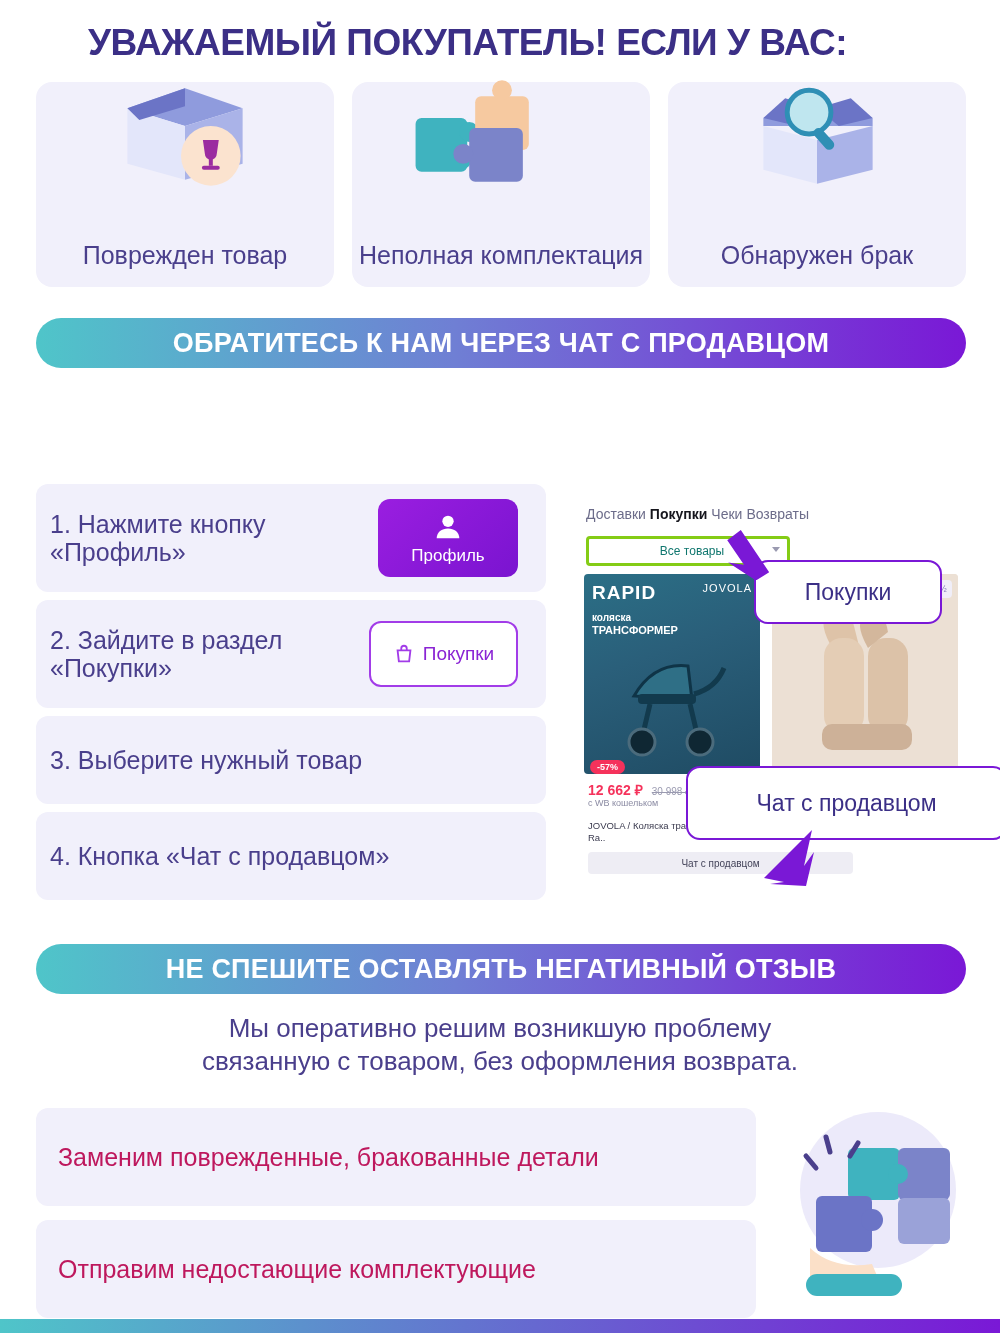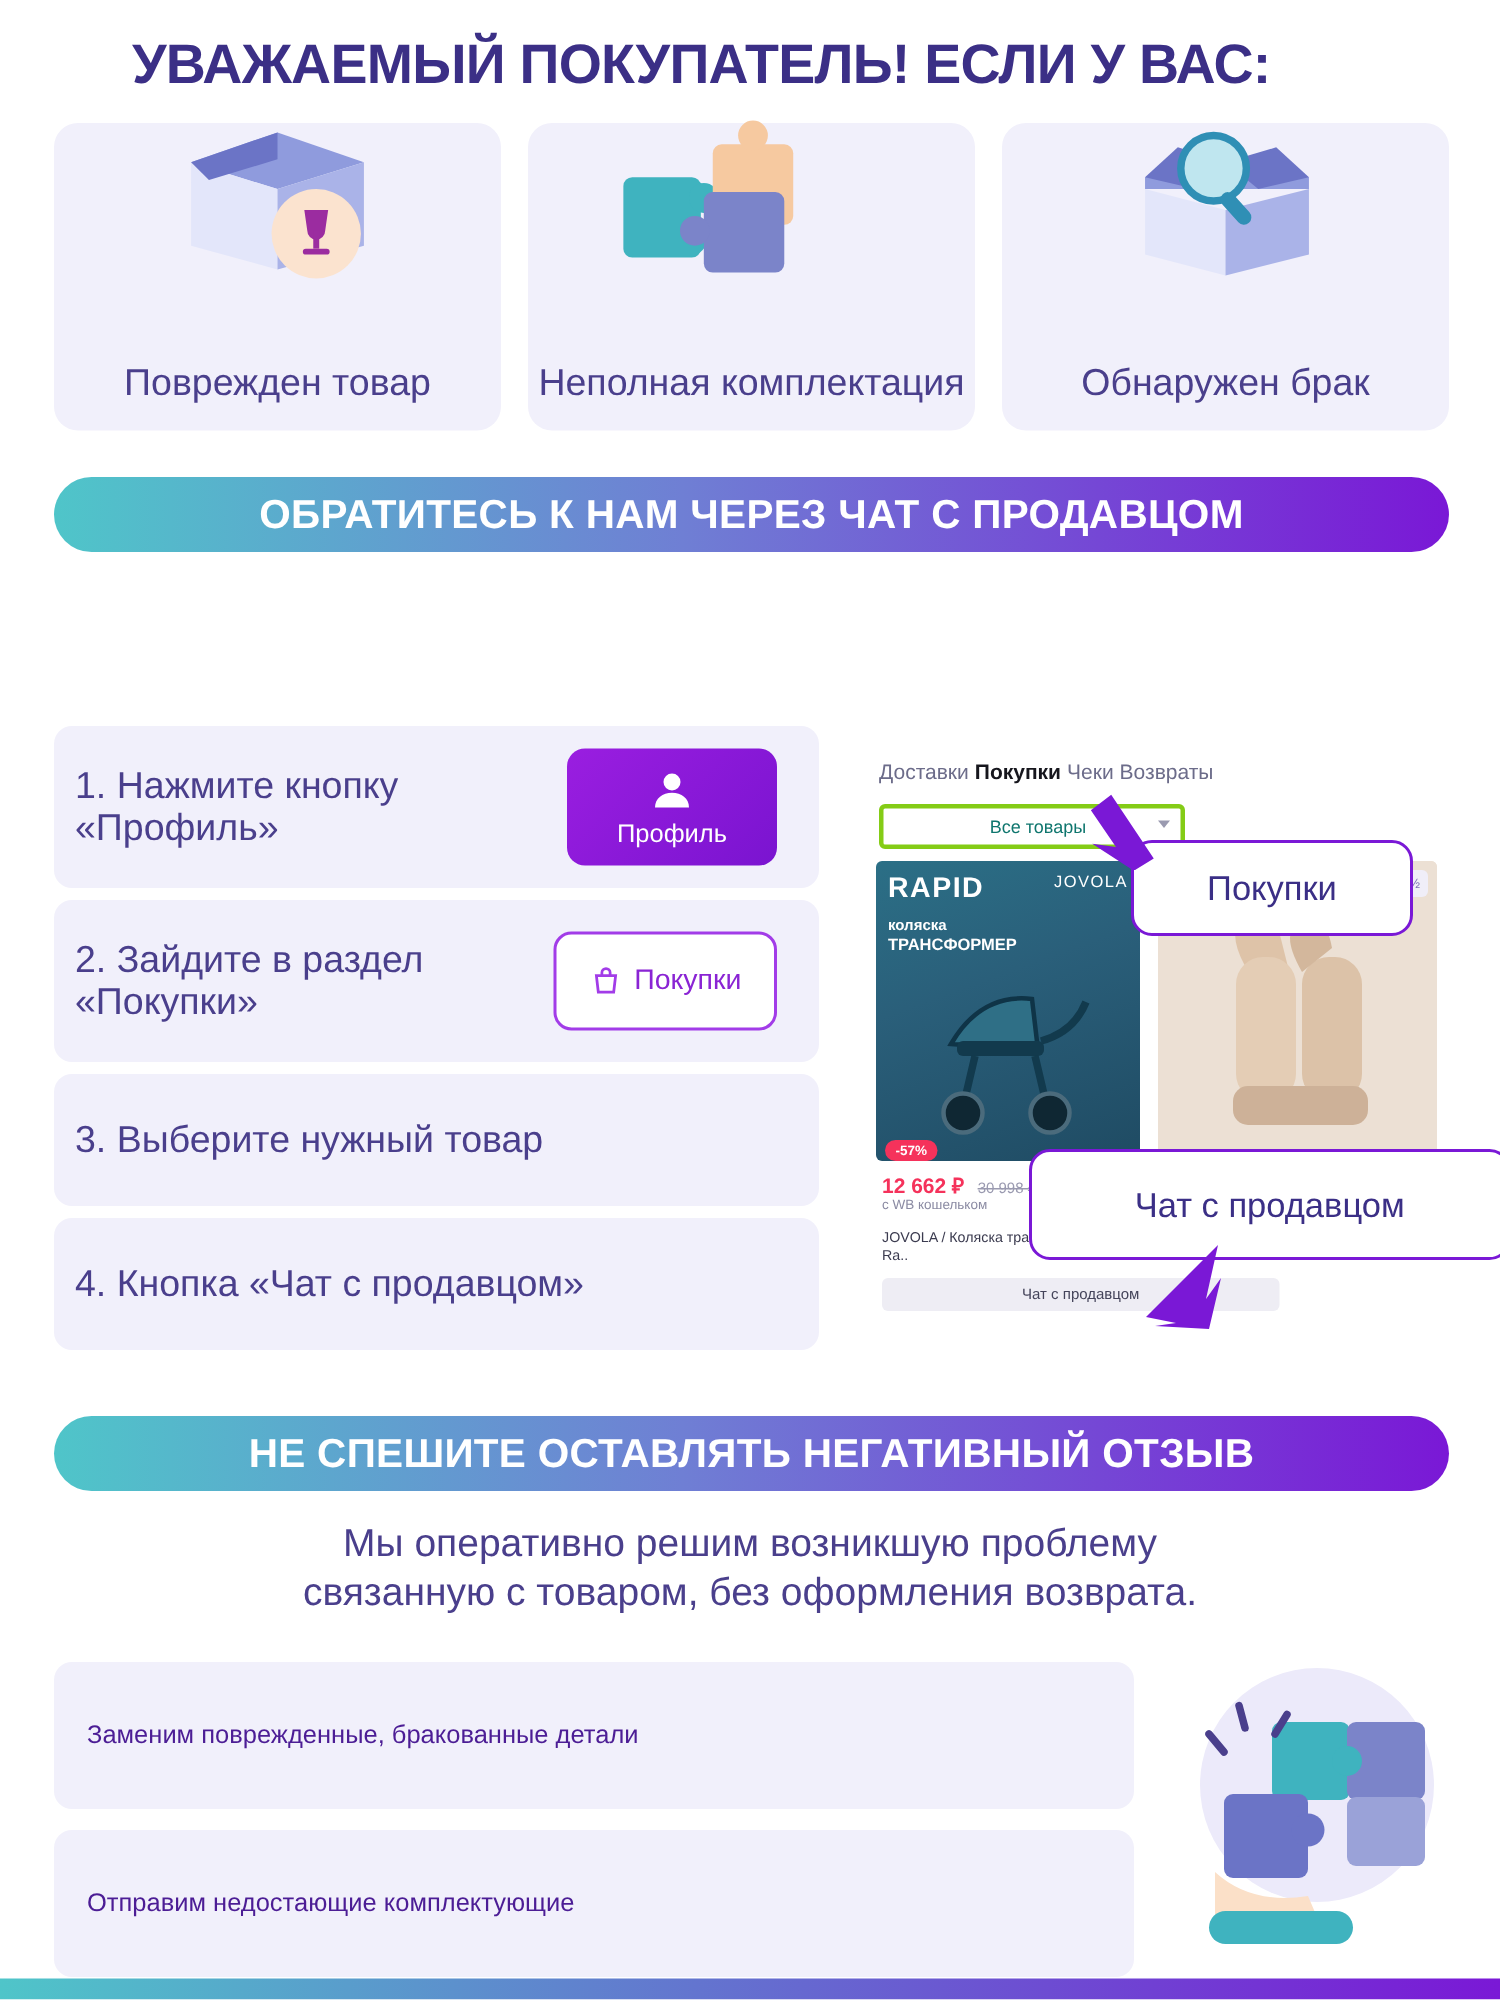--- a/index.html
+++ b/index.html
@@ -138,21 +138,21 @@
   #callout-chat{left:686px;top:766px;width:285px;height:58px;}
 
   .arrow{position:absolute;}
 
   
   .bottom-list{position:absolute;left:36px;top:1108px;width:720px;}
   .b-item{
     background:#f1f0fb;border-radius:12px;margin-bottom:14px;min-height:78px;
     display:flex;align-items:center;padding:10px 22px;
   }
-  .b-item .txt{font-size:17px;line-height:1.15;color:#4c1d95;}
+  .b-item .txt{font-size:25px;line-height:1.15;color:#be185d;}
 
   .puzzle-hand{position:absolute;left:770px;top:1098px;width:200px;height:210px;}
 
   .footer-bar{
     position:absolute;left:0;bottom:0;width:1000px;height:14px;
     background:linear-gradient(90deg,#4fc5c9,#7a18d6);
   }
 </style>
 </head>
 <body>

